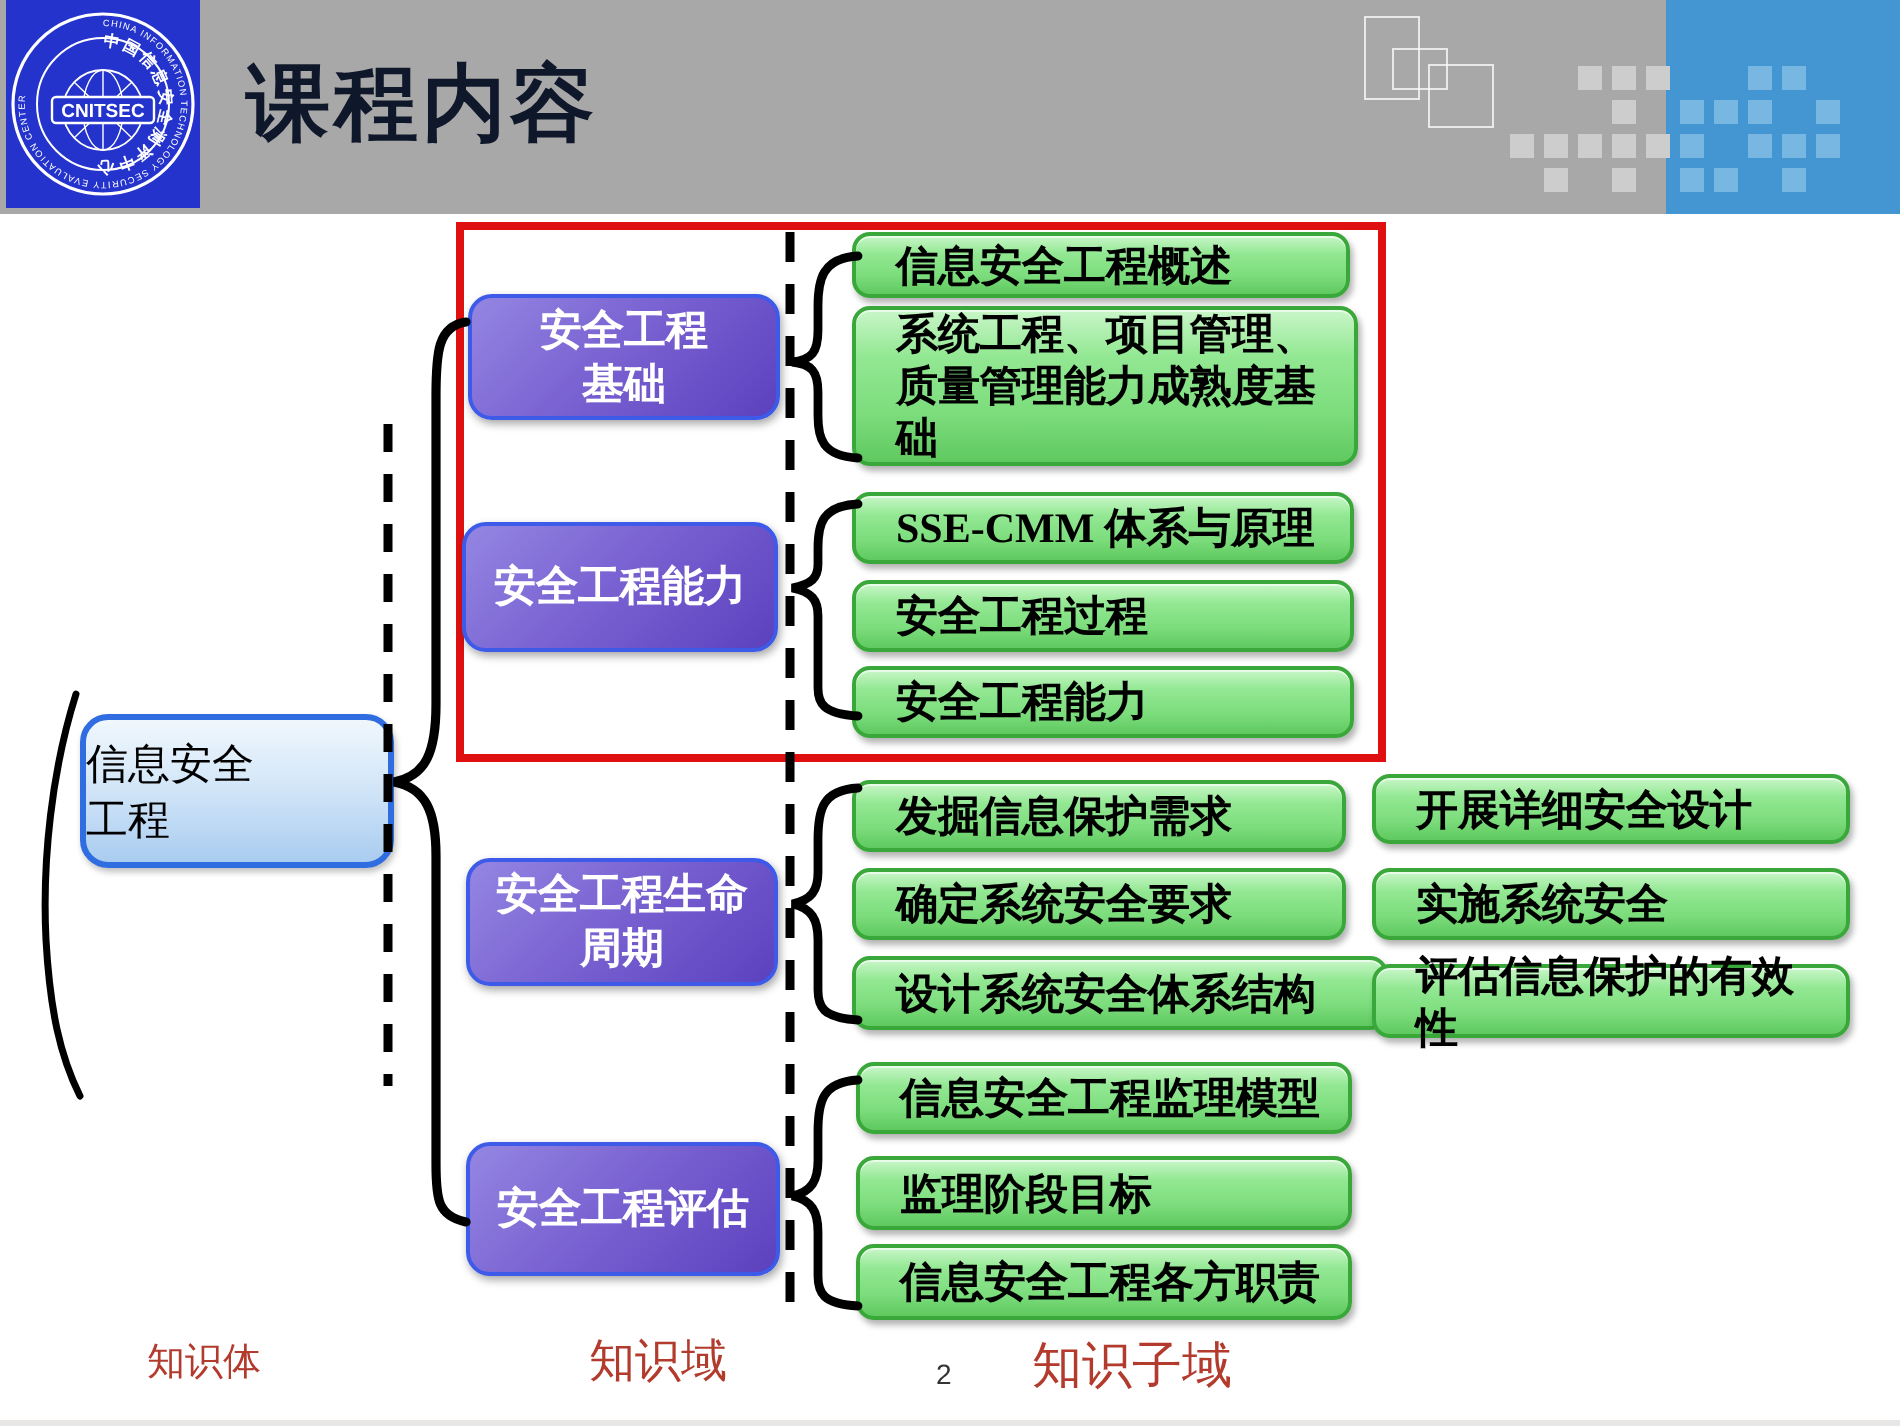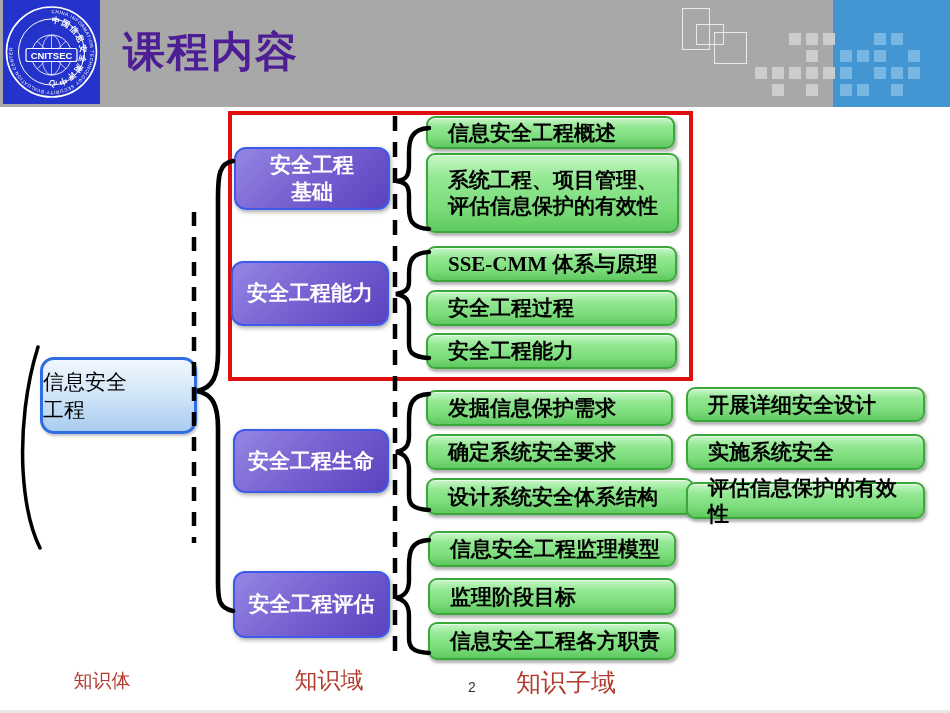--- a/index.html
+++ b/index.html
@@ -3,21 +3,21 @@
 <meta charset="utf-8">
 <style>
   html,body{margin:0;padding:0;}
   body{width:950px;height:713px;position:relative;background:#ffffff;overflow:hidden;
        font-family:"Liberation Serif","DejaVu Serif",serif;}
 
   
   .header{position:absolute;left:0;top:0;width:950px;height:107px;background:#a8a8a8;}
   .header-blue{position:absolute;left:833px;top:0;width:117px;height:107px;background:#4496d2;}
   .slide-title{position:absolute;left:123px;top:24px;font-family:"Liberation Sans","DejaVu Sans",sans-serif;
-       font-size:42px;font-weight:bold;color:#4c1d95;letter-spacing:2px;}
+       font-size:42px;font-weight:bold;color:#0f172a;letter-spacing:2px;}
   .logo-wrap{position:absolute;left:3px;top:0;width:97px;height:104px;background:#2433cc;}
   .decor-outline{position:absolute;border:1.5px solid rgba(255,255,255,.75);background:transparent;}
   .decor-sq{position:absolute;width:12px;height:12px;}
 
   
   .bbox{position:absolute;left:40px;top:357px;width:151px;height:71px;border:3px solid #2f6de0;border-radius:14px;
        background:linear-gradient(180deg,#f0f7fd 0%,#d4e7f8 45%,#a9ccf0 100%);
        color:#000;font-size:21px;font-weight:normal;display:flex;flex-direction:column;justify-content:center;
        text-align:left;line-height:28px;box-shadow:1px 2px 3px rgba(0,0,0,.25);z-index:3;}
   .pbox{position:absolute;border:2.5px solid #3d5ae8;border-radius:12px;
@@ -124,27 +124,28 @@
 
 <div class="pbox" style="left:234px;top:147px;width:152px;height:59px;">
   <span>安全工程</span>
   <span>基础</span>
 </div>
 <div class="pbox" style="left:231px;top:261px;width:154px;height:61px;">
   <span>安全工程能力</span>
 </div>
 <div class="pbox" style="left:233px;top:429px;width:152px;height:60px;">
   <span>安全工程生命</span>
+  <span>周期</span>
 </div>
 <div class="pbox" style="left:233px;top:571px;width:153px;height:63px;">
   <span>安全工程评估</span>
 </div>
 
 <div class="gbox" style="left:426px;top:116px;width:249px;height:33px;">信息安全工程概述</div>
-<div class="gbox" style="left:426px;top:153px;width:253px;height:80px;">系统工程、项目管理、评估信息保护的有效性</div>
+<div class="gbox" style="left:426px;top:153px;width:253px;height:80px;">系统工程、项目管理、质量管理能力成熟度基础</div>
 <div class="gbox" style="left:426px;top:246px;width:251px;height:36px;">SSE-CMM 体系与原理</div>
 <div class="gbox" style="left:426px;top:290px;width:251px;height:36px;">安全工程过程</div>
 <div class="gbox" style="left:426px;top:333px;width:251px;height:36px;">安全工程能力</div>
 <div class="gbox" style="left:426px;top:390px;width:247px;height:36px;">发掘信息保护需求</div>
 <div class="gbox" style="left:426px;top:434px;width:247px;height:36px;">确定系统安全要求</div>
 <div class="gbox" style="left:426px;top:478px;width:268px;height:37px;">设计系统安全体系结构</div>
 <div class="gbox" style="left:428px;top:531px;width:248px;height:36px;">信息安全工程监理模型</div>
 <div class="gbox" style="left:428px;top:578px;width:248px;height:37px;">监理阶段目标</div>
 <div class="gbox" style="left:428px;top:622px;width:248px;height:38px;">信息安全工程各方职责</div>
 

